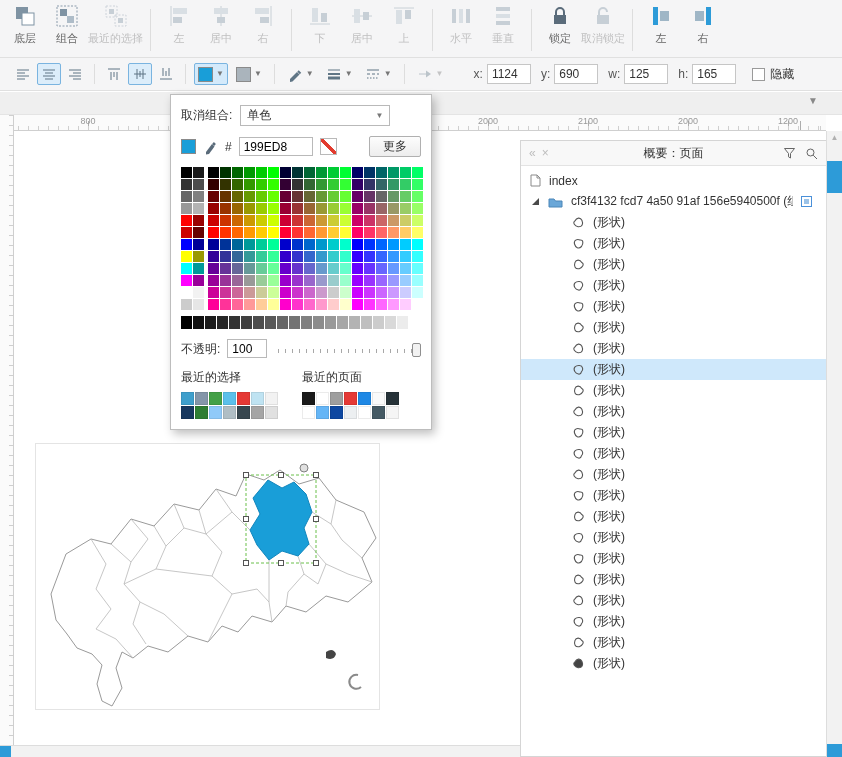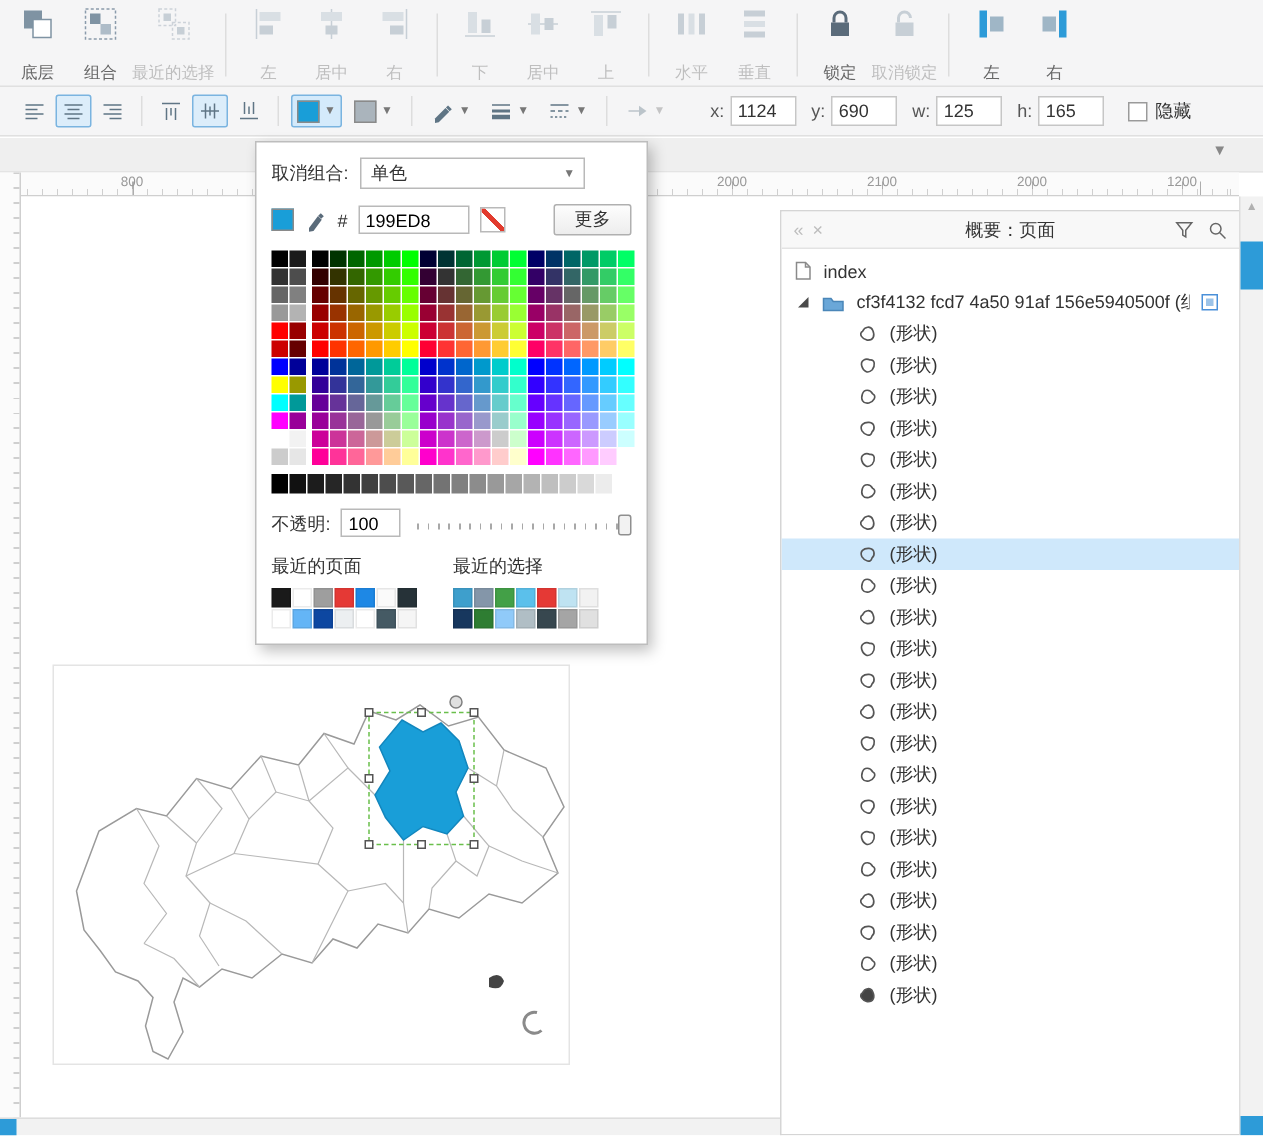--- a/index.html
+++ b/index.html
@@ -1,21 +1,21 @@
 <!DOCTYPE html>
 <html><head>
 <meta charset="utf-8">
 <style>
 *{margin:0;padding:0;box-sizing:border-box}
 body{font-family:"Liberation Sans","DejaVu Sans",sans-serif;background:#fff}
 #app{position:relative;width:842px;height:757px;overflow:hidden;background:#fff;font-size:12px;color:#333;--accent:#199ED8;--thumb:#2D9BD8;--sel:#CFE8FB}
 
 
 .tb1{position:absolute;left:0;top:0;width:842px;height:58px;background:#f5f5f6;border-bottom:1px solid #e0e0e0;display:flex;align-items:center;padding:2px 4px 0}
-.tbtn{display:flex;flex-direction:column;align-items:center;justify-content:space-between;min-width:42px;height:52px;gap:3px;cursor:pointer}
+.tbtn{display:flex;flex-direction:column;align-items:center;justify-content:flex-start;min-width:42px;height:52px;gap:3px;cursor:pointer}
 .tbtn .ticon{width:28px;height:24px;display:flex;align-items:center;justify-content:center}
 .tbtn .tlabel{font-size:11px;color:#666;white-space:nowrap}
 .tbtn.disabled{opacity:.38}
 .sep{width:1px;height:42px;background:#ddd;margin:0 7px;flex:none}
 .sep2{width:1px;height:20px;background:#ddd;margin:0 6px;flex:none}
 
 
 .tb2{position:absolute;left:0;top:58px;width:842px;height:33px;background:#f5f5f6;border-bottom:1px solid #e0e0e0;display:flex;align-items:center;padding:0 10px}
 .sbtn{width:24px;height:22px;border:1px solid transparent;border-radius:2px;display:flex;align-items:center;justify-content:center;margin:0 1px;cursor:pointer}
 .sbtn.active{border-color:#7ab4e0;background:#dcedfa}
@@ -939,55 +939,55 @@
     <div class="oprow">
       <span class="lbl">不透明:</span>
       <input class="opinput" value="100" style="">
       <div class="slider">
         <div class="track"></div>
         <div class="handle"></div>
       </div>
     </div>
     <div class="recent-cols">
       <div class="rcol">
+        <div class="rlab">最近的选择</div>
+        <div class="rgrid">
+
+        <span class="rcell" style="background: rgb(62, 159, 204);"></span>
+            <span class="rcell" style="background: rgb(132, 150, 169);"></span>
+            <span class="rcell" style="background: rgb(67, 160, 71);"></span>
+            <span class="rcell" style="background: rgb(91, 192, 235);"></span>
+            <span class="rcell" style="background: rgb(229, 57, 53);"></span>
+            <span class="rcell" style="background: rgb(191, 227, 242);"></span>
+            <span class="rcell" style="background: rgb(242, 242, 242);"></span>
+            <span class="rcell" style="background: rgb(23, 55, 94);"></span>
+            <span class="rcell" style="background: rgb(46, 125, 50);"></span>
+            <span class="rcell" style="background: rgb(144, 202, 249);"></span>
+            <span class="rcell" style="background: rgb(176, 190, 197);"></span>
+            <span class="rcell" style="background: rgb(55, 71, 79);"></span>
+            <span class="rcell" style="background: rgb(165, 165, 165);"></span>
+            <span class="rcell" style="background: rgb(224, 224, 224);"></span>
+          </div>
+      </div>
+      <div class="rcol">
         <div class="rlab">最近的页面</div>
         <div class="rgrid">
 
         <span class="rcell" style="background: rgb(26, 26, 26);"></span>
             <span class="rcell" style="background: rgb(255, 255, 255);"></span>
             <span class="rcell" style="background: rgb(158, 158, 158);"></span>
             <span class="rcell" style="background: rgb(229, 57, 53);"></span>
             <span class="rcell" style="background: rgb(30, 136, 229);"></span>
             <span class="rcell" style="background: rgb(250, 250, 250);"></span>
             <span class="rcell" style="background: rgb(38, 50, 56);"></span>
             <span class="rcell" style="background: rgb(255, 255, 255);"></span>
             <span class="rcell" style="background: rgb(100, 181, 246);"></span>
             <span class="rcell" style="background: rgb(13, 71, 161);"></span>
             <span class="rcell" style="background: rgb(236, 239, 241);"></span>
             <span class="rcell" style="background: rgb(255, 255, 255);"></span>
             <span class="rcell" style="background: rgb(69, 90, 100);"></span>
             <span class="rcell" style="background: rgb(245, 245, 245);"></span>
           </div>
       </div>
-      <div class="rcol">
-        <div class="rlab">最近的选择</div>
-        <div class="rgrid">
-
-        <span class="rcell" style="background: rgb(62, 159, 204);"></span>
-            <span class="rcell" style="background: rgb(132, 150, 169);"></span>
-            <span class="rcell" style="background: rgb(67, 160, 71);"></span>
-            <span class="rcell" style="background: rgb(91, 192, 235);"></span>
-            <span class="rcell" style="background: rgb(229, 57, 53);"></span>
-            <span class="rcell" style="background: rgb(191, 227, 242);"></span>
-            <span class="rcell" style="background: rgb(242, 242, 242);"></span>
-            <span class="rcell" style="background: rgb(23, 55, 94);"></span>
-            <span class="rcell" style="background: rgb(46, 125, 50);"></span>
-            <span class="rcell" style="background: rgb(144, 202, 249);"></span>
-            <span class="rcell" style="background: rgb(176, 190, 197);"></span>
-            <span class="rcell" style="background: rgb(55, 71, 79);"></span>
-            <span class="rcell" style="background: rgb(165, 165, 165);"></span>
-            <span class="rcell" style="background: rgb(224, 224, 224);"></span>
-          </div>
-      </div>
     </div>
   </div>
 
 </div>
 
 </body></html>

